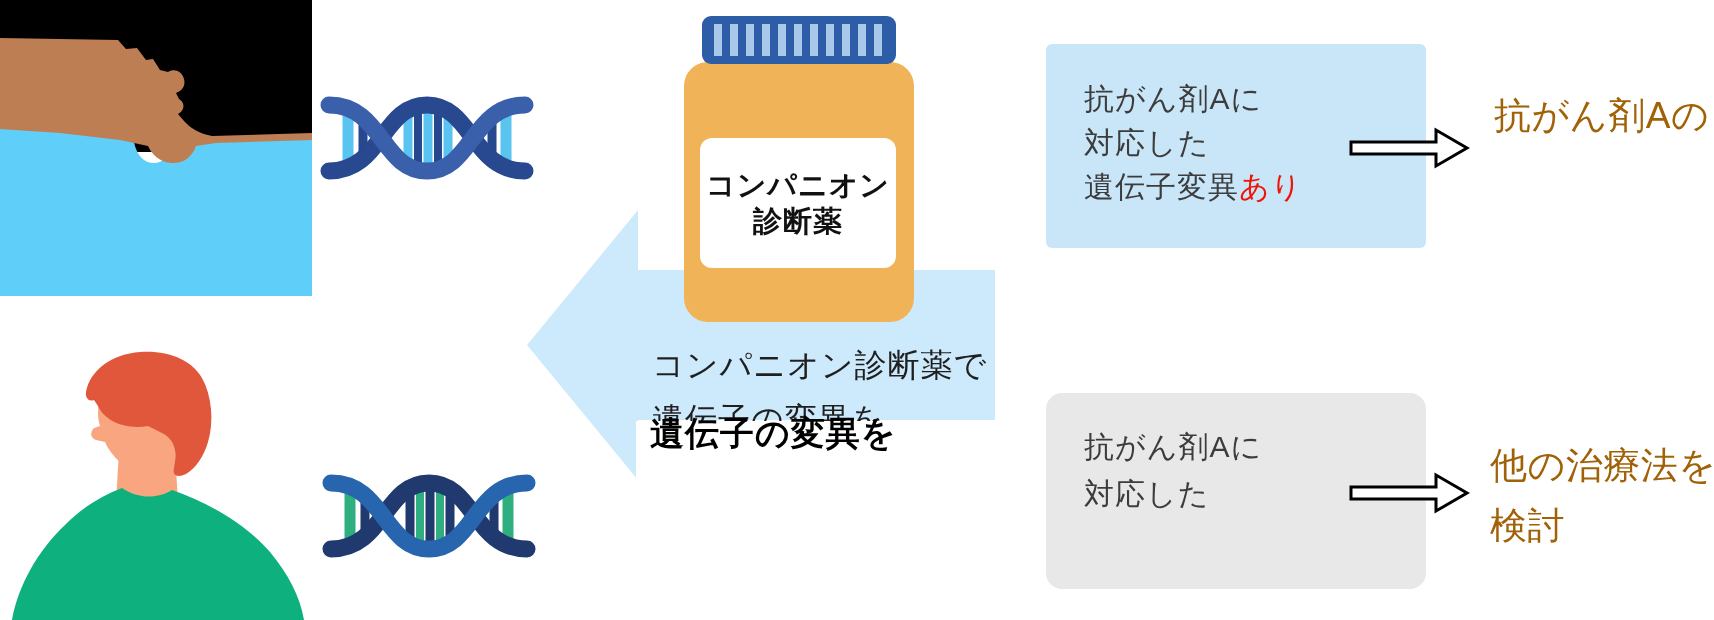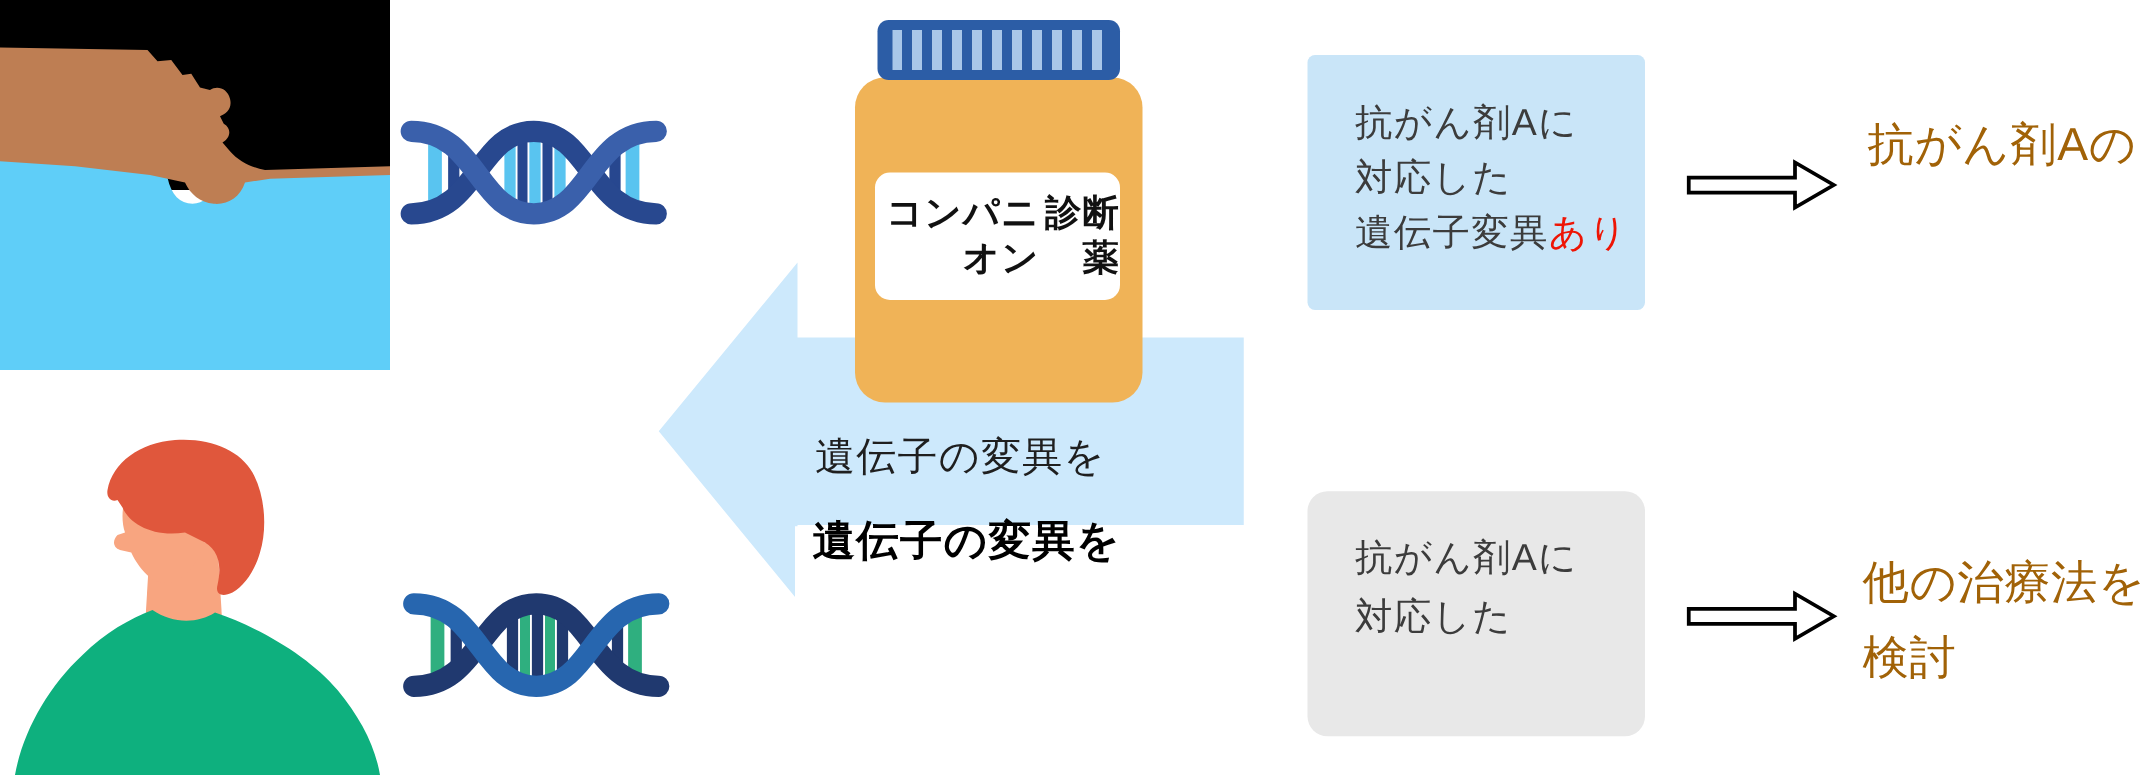--- a/index.html
+++ b/index.html
@@ -19,26 +19,26 @@
     letter-spacing:1px;white-space:nowrap;
   }
   
   .bottle-body{left:684px;top:62px;width:230px;height:260px;background:#F0B357;border-radius:24px;}
   .bottle-cap{left:702px;top:16px;width:194px;height:48px;background:#2C5DA6;border-radius:9px;}
   .cap-ridges{
     position:absolute;left:12px;right:12px;top:8px;bottom:8px;
     background:repeating-linear-gradient(90deg,#A9C7E9 0 8px,transparent 8px 16px);
   }
   .bottle-label{
-    left:700px;top:138px;width:196px;height:102px;background:#ffffff;border-radius:12px;
-    display:flex;flex-direction:row;align-items:center;justify-content:center;
+    left:700px;top:138px;width:196px;height:130px;background:#ffffff;border-radius:12px;
+    display:flex;flex-direction:column;align-items:center;justify-content:center;
     font-size:29px;line-height:36px;font-weight:700;color:#111;text-align:right;letter-spacing:1px;
   }
   
-  .outcome-box{width:270px;color:#3c3c3c;font-size:30px;letter-spacing:1px;box-sizing:border-box;padding-left:38px;}
+  .outcome-box{width:380px;color:#3c3c3c;font-size:30px;letter-spacing:1px;box-sizing:border-box;padding-left:38px;}
   .box-positive{left:1046px;top:44px;height:204px;background:#C9E5F8;border-radius:6px;padding-top:33px;line-height:44px;}
   .box-negative{left:1046px;top:393px;height:196px;background:#E8E8E8;border-radius:16px;padding-top:30px;line-height:47px;}
   .hl-red{color:#EE1505;font-weight:400;}
   
   .result-text{font-size:37px;line-height:60px;font-weight:400;color:#a16207;letter-spacing:0.5px;white-space:nowrap;}
   .result-positive{left:1494px;top:86px;}
   .result-negative{left:1490px;top:436px;}
 </style>
 </head>
 <body>
@@ -88,20 +88,21 @@
       <path d="M13,87 C66,87 66,21 111,21 C156,21 156,87 209,87" stroke="#20396F" stroke-width="17" fill="none"></path>
       <path d="M13,21 C66,21 66,87 111,87 C156,87 156,21 209,21" stroke="#2766AF" stroke-width="17" fill="none"></path>
     </g>
   </svg>
 
   <svg class="abs" style="left:518px;top:203px" width="482" height="282" viewBox="0 0 482 282">
     <polygon points="9,142 120,7 120,67 477,67 477,217 120,217 120,277" fill="#CDE9FC"></polygon>
   </svg>
 
   <div class="abs caption-regular">
+    <div>コンパニオン診断薬で</div>
     <div>遺伝子の変異を</div>
   </div>
 
   <div class="abs white-patch"></div>
 
   <div class="abs caption-bold">
     <div>遺伝子の変異を</div>
   </div>
 
   <div class="abs bottle-body"></div>

